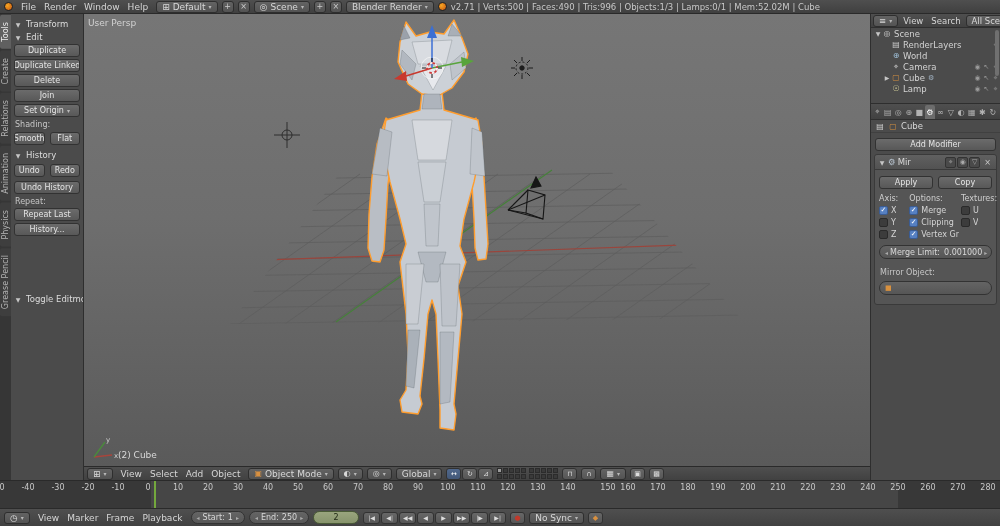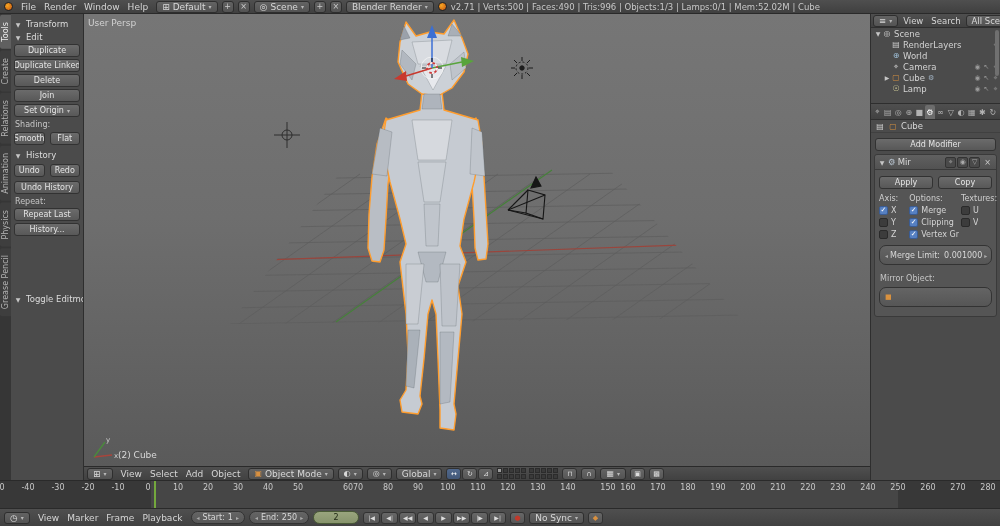--- a/index.html
+++ b/index.html
@@ -88,21 +88,21 @@
 .cols{display:flex;padding:3px 4px 0;gap:2px}
 #col-axis{flex:0 0 25%}
 #col-options{flex:1}
 #col-textures{flex:0 0 25%}
 .collabel{font-size:8px;color:#cfcfcf;margin-bottom:2px;display:block;white-space:nowrap}
 .cbrow{display:flex;align-items:center;gap:3px;margin:2px 0;height:10px;white-space:nowrap}
 .cb{width:9px;height:9px;background:#3c3c3c;border:1px solid #2a2a2a;border-radius:2px;
 font-size:7px;color:#fff;display:flex;align-items:center;justify-content:center;flex:0 0 auto}
 .cb.on{background:#5680c2;border-color:#3a5c94}
 .cblabel{font-size:8px;color:#d5d5d5;overflow:hidden}
-.slider,.field{margin:4px 4px 4px;height:20px;background:linear-gradient(#646464,#565656);border:1px solid #333;
+.slider,.field{margin:4px 4px 4px;height:14px;background:linear-gradient(#646464,#565656);border:1px solid #333;
 border-radius:7px;display:flex;align-items:center;padding:0 5px;font-size:8px;gap:2px;white-space:nowrap}
 .arrow{font-size:6px;color:#aaa}
 
 #ruler{position:absolute;left:0;top:480px;width:1000px;height:28px;background:#383838;border-top:1px solid #2a2a2a;overflow:hidden}
 #ruler .range{position:absolute;top:0;bottom:0;background:#464646}
 .tick{position:absolute;top:2px;transform:translateX(-50%);font-size:8px;color:#c9c9c9}
 #curframe{position:absolute;top:0;bottom:0;width:2px;background:#74a83d}
 #tl-header{position:absolute;left:0;top:508px;width:1000px;height:18px;background:linear-gradient(#4f4f4f,#414141);
 border-top:1px solid #2a2a2a;display:flex;align-items:center;gap:4px;padding:0 4px}
 .numfield{height:13px;background:linear-gradient(#656565,#575757);border:1px solid #333;border-radius:7px;
@@ -546,21 +546,21 @@
     <span class="tick" data-name="ruler-tick-label" style="left: 28px;">-40</span>
     <span class="tick" data-name="ruler-tick-label" style="left: 58px;">-30</span>
     <span class="tick" data-name="ruler-tick-label" style="left: 88px;">-20</span>
     <span class="tick" data-name="ruler-tick-label" style="left: 118px;">-10</span>
     <span class="tick" data-name="ruler-tick-label" style="left: 148px;">0</span>
     <span class="tick" data-name="ruler-tick-label" style="left: 178px;">10</span>
     <span class="tick" data-name="ruler-tick-label" style="left: 208px;">20</span>
     <span class="tick" data-name="ruler-tick-label" style="left: 238px;">30</span>
     <span class="tick" data-name="ruler-tick-label" style="left: 268px;">40</span>
     <span class="tick" data-name="ruler-tick-label" style="left: 298px;">50</span>
-    <span class="tick" data-name="ruler-tick-label" style="left: 328px; margin-left: 20px;">60</span>
+    <span class="tick" data-name="ruler-tick-label" style="left: 328px;">60</span>
     <span class="tick" data-name="ruler-tick-label" style="left: 358px;">70</span>
     <span class="tick" data-name="ruler-tick-label" style="left: 388px;">80</span>
     <span class="tick" data-name="ruler-tick-label" style="left: 418px;">90</span>
     <span class="tick" data-name="ruler-tick-label" style="left: 448px;">100</span>
     <span class="tick" data-name="ruler-tick-label" style="left: 478px;">110</span>
     <span class="tick" data-name="ruler-tick-label" style="left: 508px;">120</span>
     <span class="tick" data-name="ruler-tick-label" style="left: 538px;">130</span>
     <span class="tick" data-name="ruler-tick-label" style="left: 568px;">140</span>
     <span class="tick" data-name="ruler-tick-label" style="left: 598px; margin-left: 10px;">150</span>
     <span class="tick" data-name="ruler-tick-label" style="left: 628px;">160</span>

